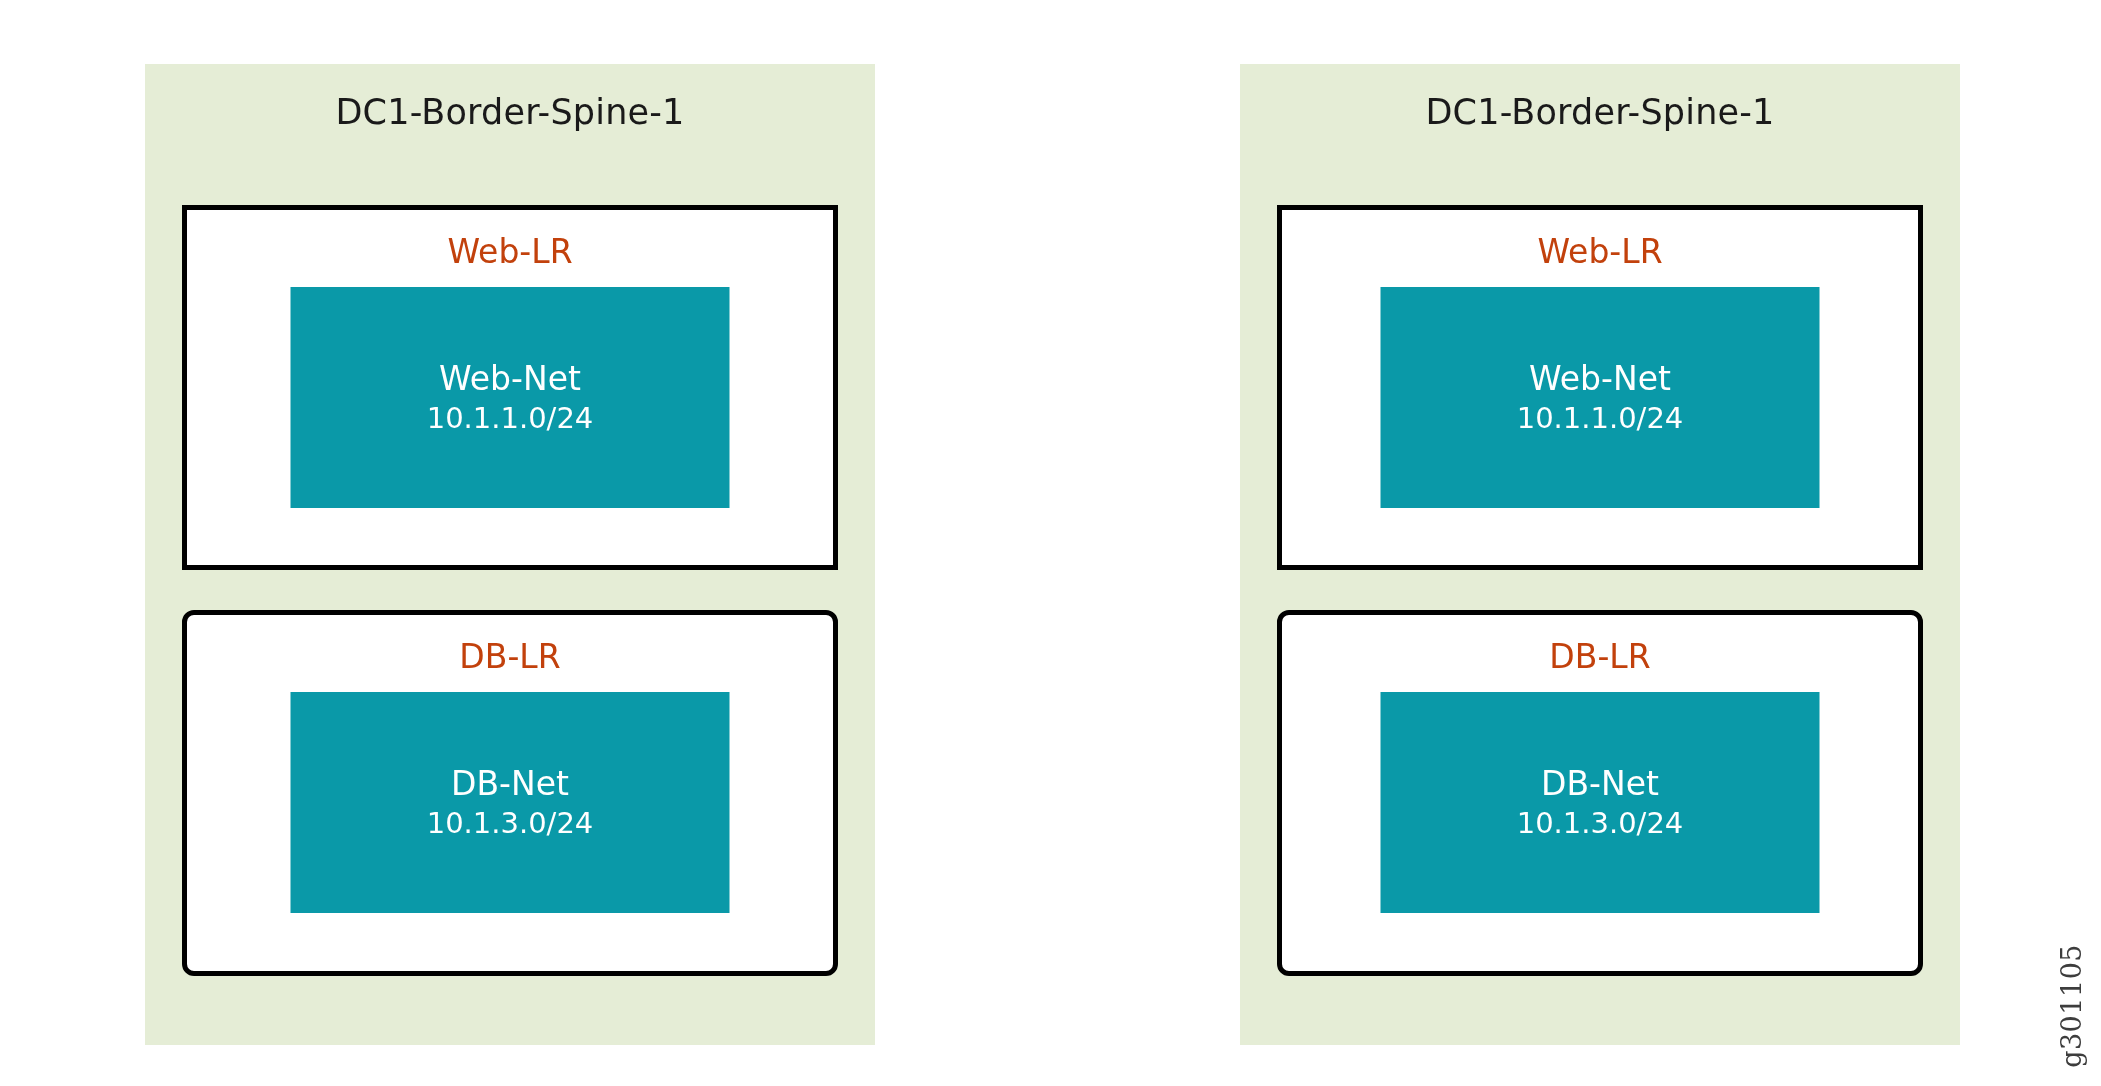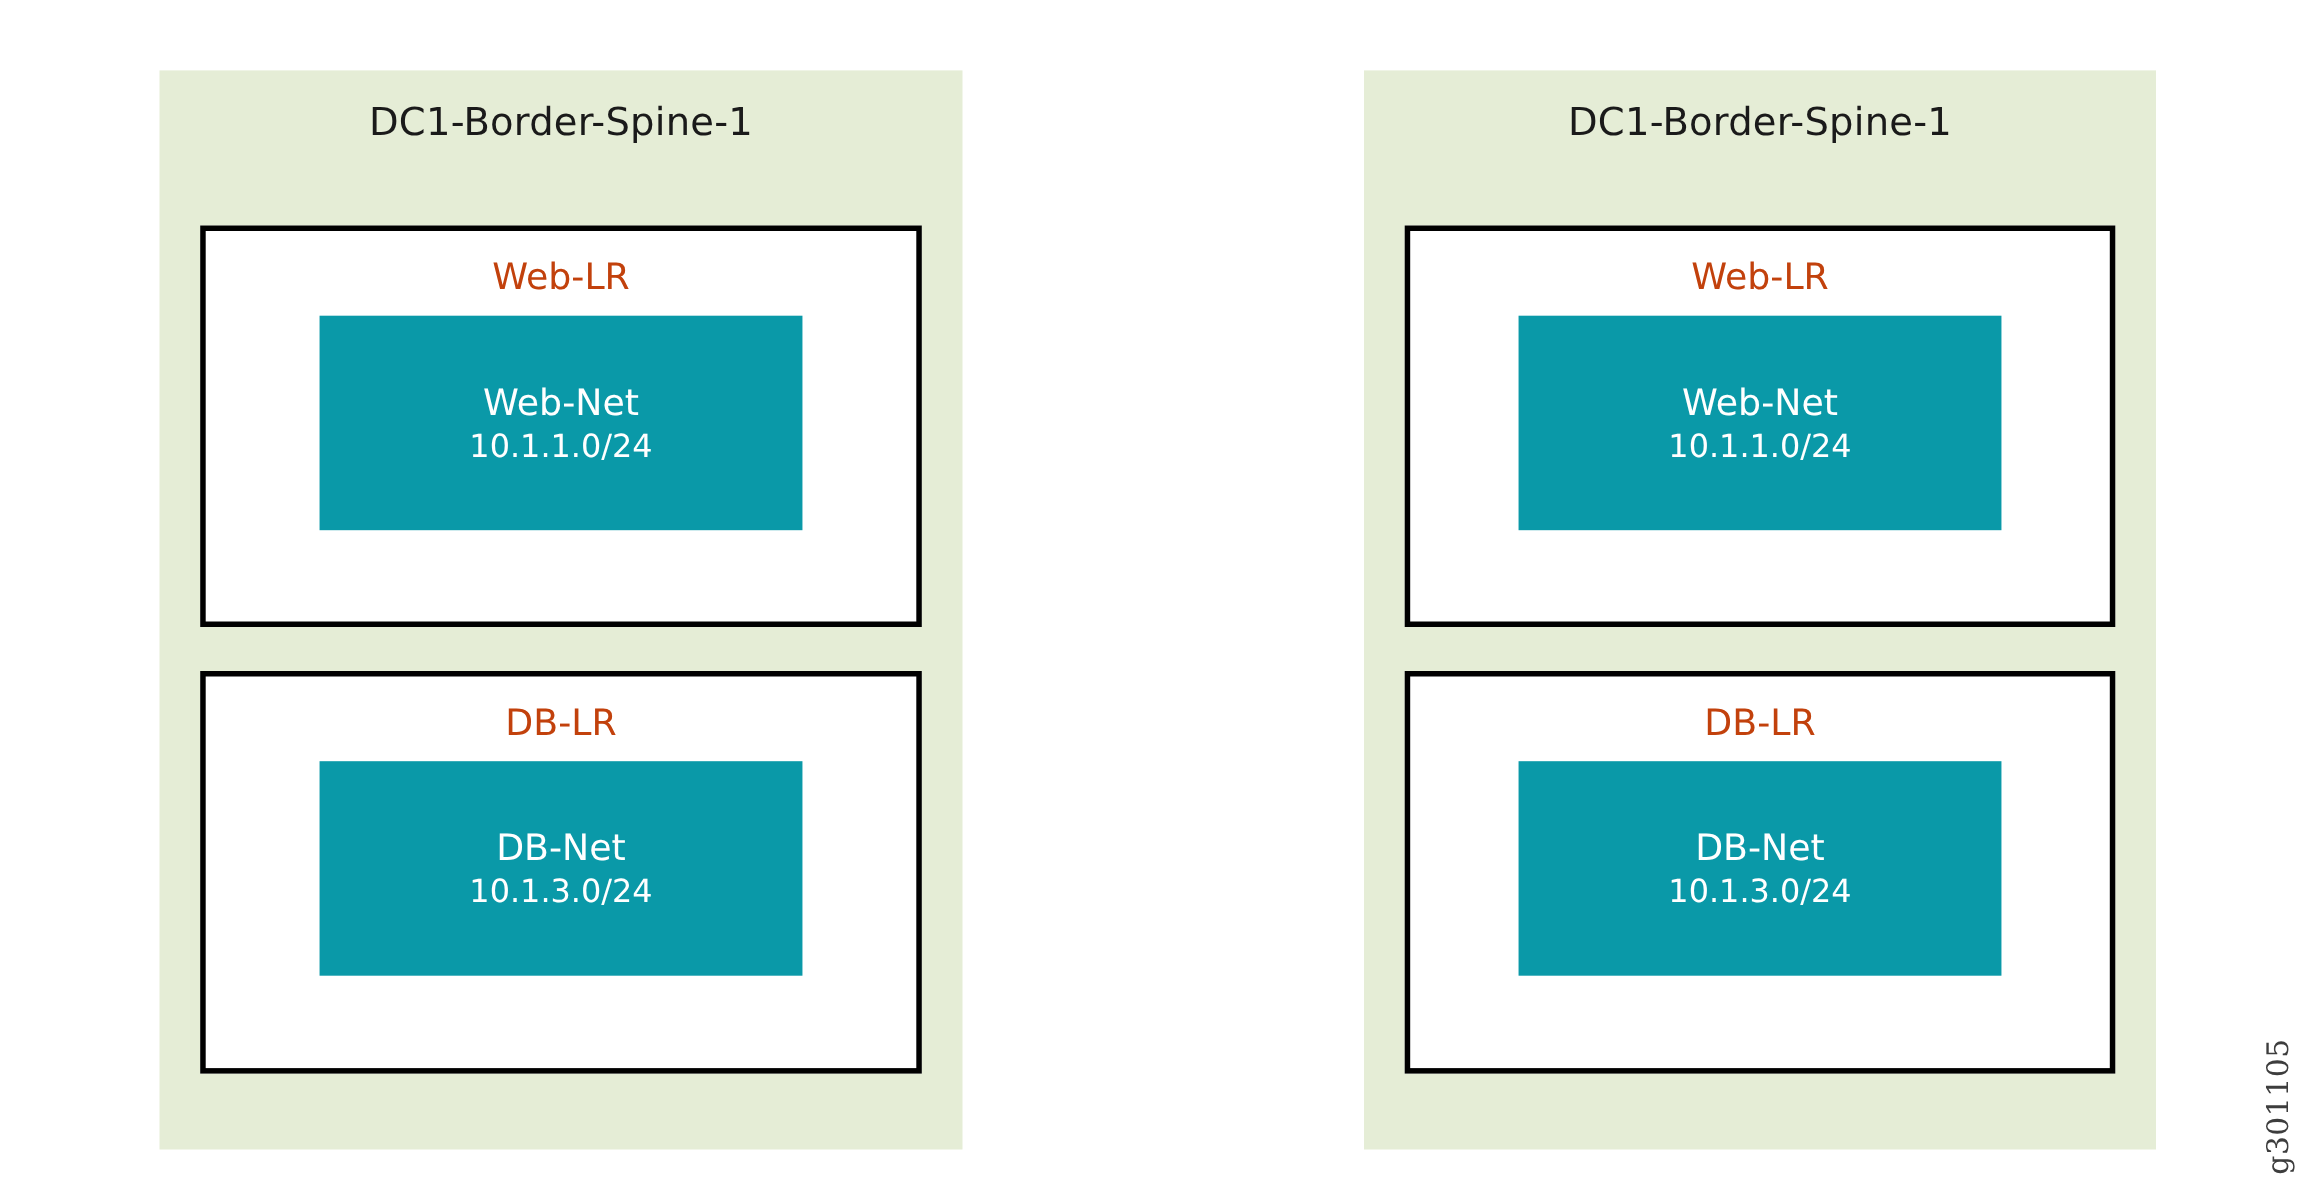--- a/index.html
+++ b/index.html
@@ -48,42 +48,42 @@
   
   .lr-box {
     position: absolute;
     left: 37px;
     right: 37px;
     background: #ffffff;
     border: 5px solid #000000;
     box-sizing: border-box;
   }
   .lr-box.lr-top    { top: 141px; height: 365px; }
-  .lr-box.lr-bottom { top: 546px; height: 366px; }
+  .lr-box.lr-bottom { top: 546px; height: 366px; border-radius: 12px; }
 
   .lr-title {
     position: absolute;
     top: 22px;
     left: 0;
     right: 0;
     text-align: center;
     font-size: 33px;
     color: #c2410c;
     font-weight: 400;
     white-space: nowrap;
   }
 
   
   .net-block {
     position: absolute;
     left: 50%;
     transform: translateX(-50%);
     top: 77px;
     width: 439px;
-    height: 195px;
+    height: 221px;
     background: #0a99a8;
     display: flex;
     flex-direction: column;
     align-items: center;
     justify-content: center;
     box-sizing: border-box;
   }
   .net-name {
     font-size: 33px;
     color: #ffffff;

